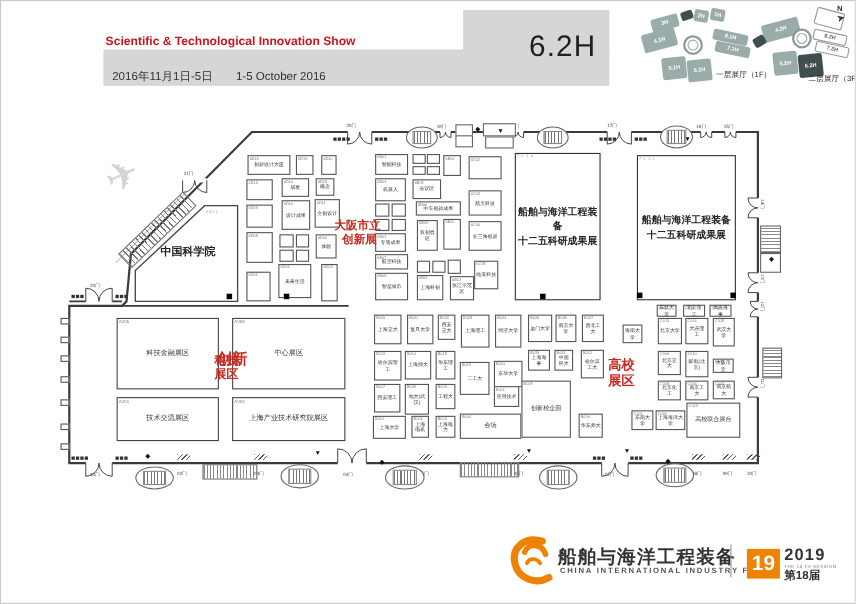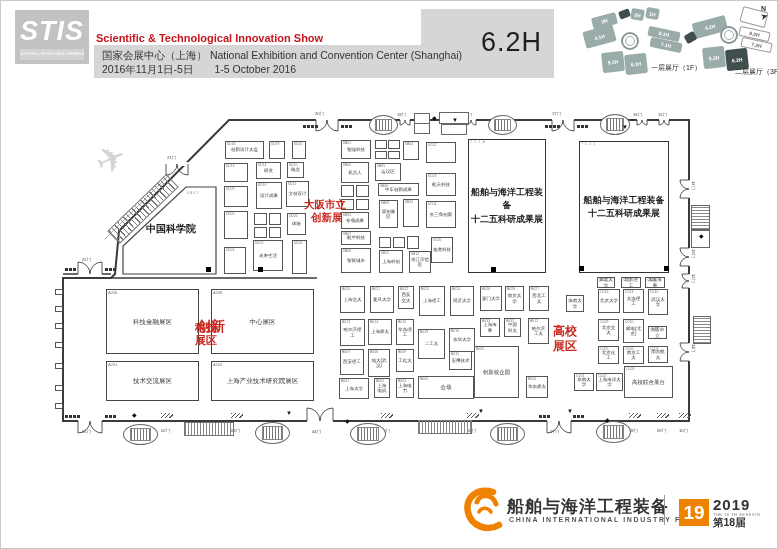--- a/index.html
+++ b/index.html
@@ -63,27 +63,22 @@
   #sesC{position:absolute;left:712px;top:515px;font-size:10.5px;font-weight:bold;color:#333;}
 </style>
 </head>
 <body>
 
 <div id="page">
 
   <div id="band1"></div>
   <div id="band2"></div>
 
-  <div id="logo">
-    <div class="stis">STIS</div>
-    <div class="strip">SCIENTIFIC &amp; TECHNOLOGICAL INNOVATION SHOW</div>
-  </div>
 
   <div class="abs redtitle" style="left:95px;top:31px;font-size:11px;font-weight:bold;">Scientific &amp; Technological Innovation Show</div>
-  <div class="abs" style="left:101px;top:48px;font-size:10.5px;color:#333;">国家会展中心（上海） National Exhibition and Convention Center (Shanghai)</div>
   <div class="abs" style="left:101px;top:62px;font-size:10.5px;color:#333;">2016年11月1日-5日　　1-5 October 2016</div>
   <div class="abs" style="left:480px;top:26px;font-size:27px;color:#1f1f1f;letter-spacing:1px;">6.2H</div>
 
   <div class="abs" id="mm1" style="left:563px;top:6px;width:150px;height:70px;">
       <div class="mmb f1" style="left: 28px; top: 8px; width: 25px; height: 12px; transform: rotate(-15deg);">3H</div>
       <div class="mmb f1" style="left: 20px; top: 21px; width: 31px; height: 17px; transform: rotate(-15deg);">4.1H</div>
       <div class="mmb f2" style="left: 55px; top: 3px; width: 11px; height: 8px; transform: rotate(-20deg);"></div>
       <div class="mmb f1" style="left: 67px; top: 2px; width: 13px; height: 11px; transform: rotate(10deg);">2H</div>
       <div class="mmb f1" style="left: 82px; top: 1px; width: 13px; height: 11px; transform: rotate(10deg);">1H</div>
       <div class="mmb f1" style="left: 84px; top: 22px; width: 32px; height: 10px; transform: rotate(12deg);">8.1H</div>

